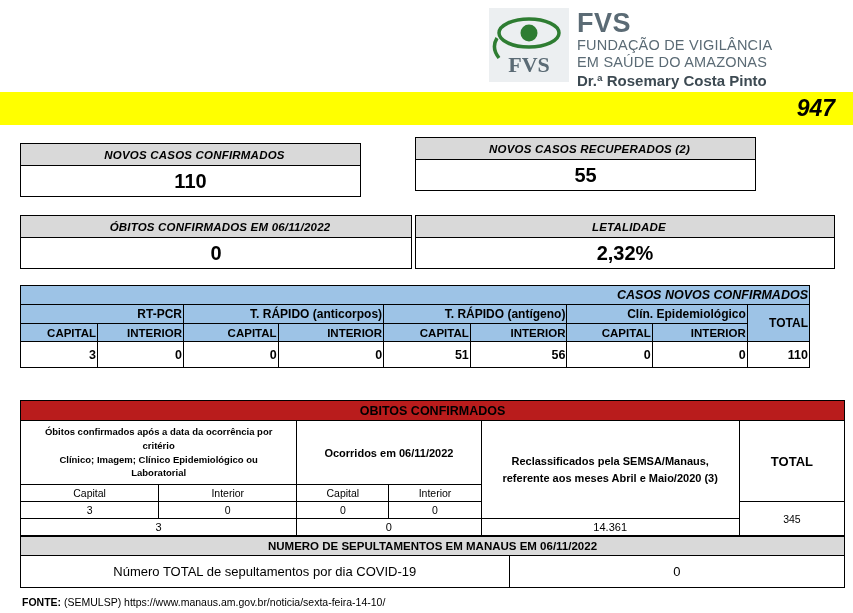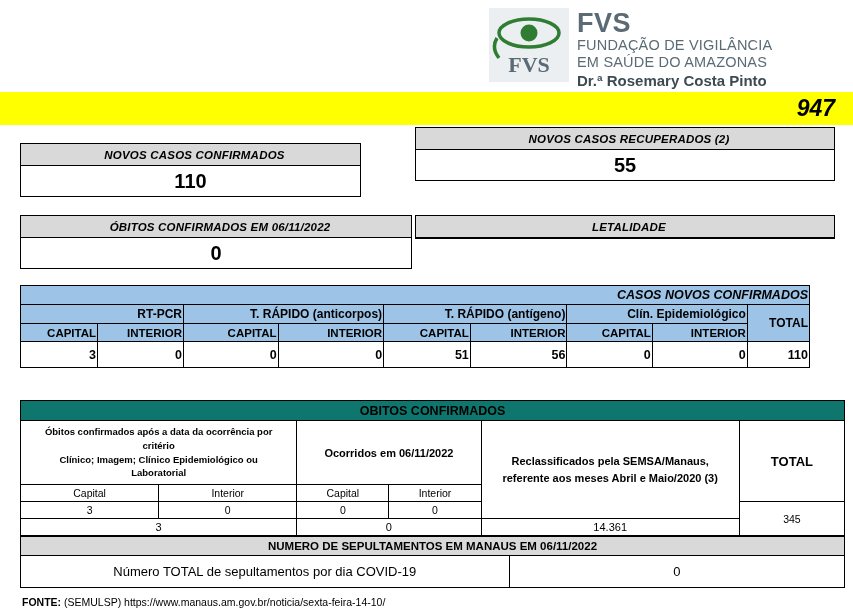--- a/index.html
+++ b/index.html
@@ -94,21 +94,21 @@
     height: 30px;
     display: flex;
     align-items: center;
     justify-content: center;
     font-size: 20px;
     font-weight: bold;
   }
 
   
   #kpi-new-cases   { left: 20px;  top: 143px; width: 341px; }
-  #kpi-recovered   { left: 415px; top: 127px; width: 420px; }
+  #kpi-recovered   { left: 415px; top: 137px; width: 341px; }
   #kpi-deaths      { left: 20px;  top: 215px; width: 392px; }
   #kpi-lethality   { left: 415px; top: 215px; width: 420px; }
 
   
   table { border-collapse: collapse; }
   .tbl-cases {
     position: absolute;
     left: 20px; top: 285px;
     width: 790px;
     font-size: 12px;
@@ -154,21 +154,21 @@
   .tbl-obitos td {
     border: 1px solid #000;
     text-align: center;
     vertical-align: middle;
     padding: 2px 3px;
   }
   .tbl-obitos .ob-title td {
     font-weight: bold;
     font-size: 12.5px;
     height: 20px;
-    background: #0f766e;
+    background: #b91c1c;
     margin-left: 16px;
   }
   .tbl-obitos .ob-desc {
     font-size: 9.5px;
     font-weight: bold;
     line-height: 1.45;
     padding: 4px 14px;
   }
   .tbl-obitos .ob-mid {
     font-size: 11px;
@@ -258,20 +258,21 @@
   <div class="kpi-val">55</div>
 </div>
 
 <div class="kpi" id="kpi-deaths">
   <div class="kpi-head">ÓBITOS CONFIRMADOS EM  06/11/2022</div>
   <div class="kpi-val">0</div>
 </div>
 
 <div class="kpi" id="kpi-lethality">
   <div class="kpi-head">LETALIDADE</div>
+  <div class="kpi-val">2,32%</div>
 </div>
 
 <table class="tbl-cases">
   <tbody>
       <tr class="title-row">
     <td colspan="9">CASOS NOVOS CONFIRMADOS</td>
   </tr>
   <tr class="grp-row">
     <td colspan="2">RT-PCR</td>
     <td colspan="2">T. RÁPIDO (anticorpos)</td>

